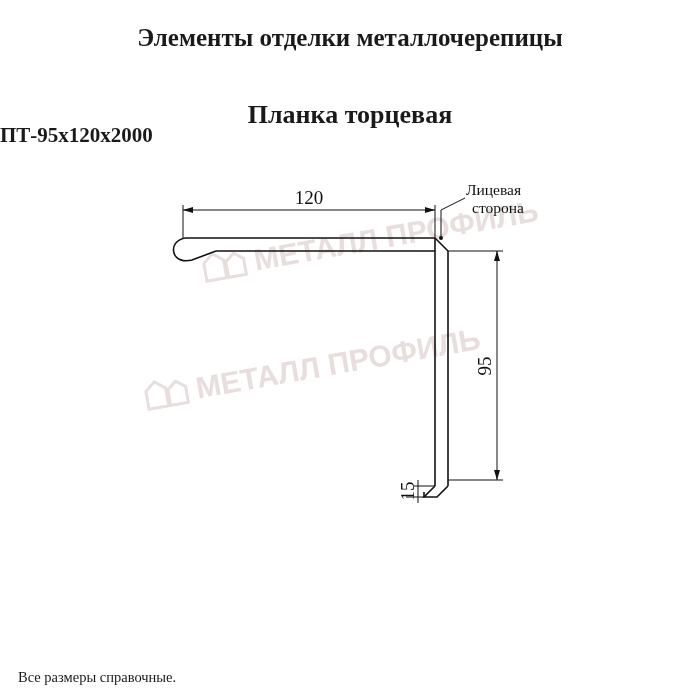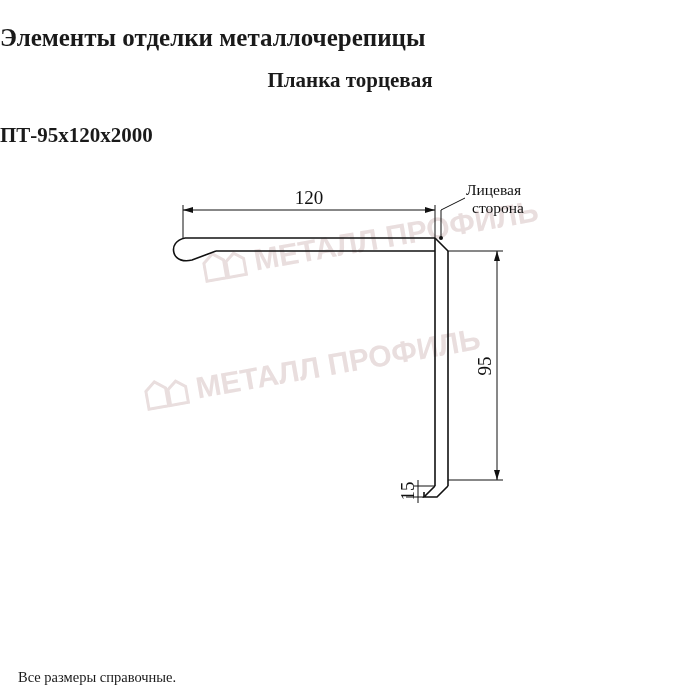--- a/index.html
+++ b/index.html
@@ -18,32 +18,32 @@
   .page {
     position: relative;
     width: 700px;
     height: 700px;
   }
   .title {
     position: absolute;
     top: 24px;
     left: 0;
     width: 700px;
-    text-align: left;
+    text-align: center;
     font-size: 25px;
     font-weight: bold;
     letter-spacing: 0px;
   }
   .subtitle {
     position: absolute;
-    top: 68px;
+    top: 100px;
     left: 0;
     width: 700px;
     text-align: center;
-    font-size: 21px;
+    font-size: 26px;
     font-weight: bold;
   }
   .code {
     position: absolute;
     top: 123px;
     left: 0;
     width: 700px;
     font-size: 21px;
     font-weight: bold;
   }

